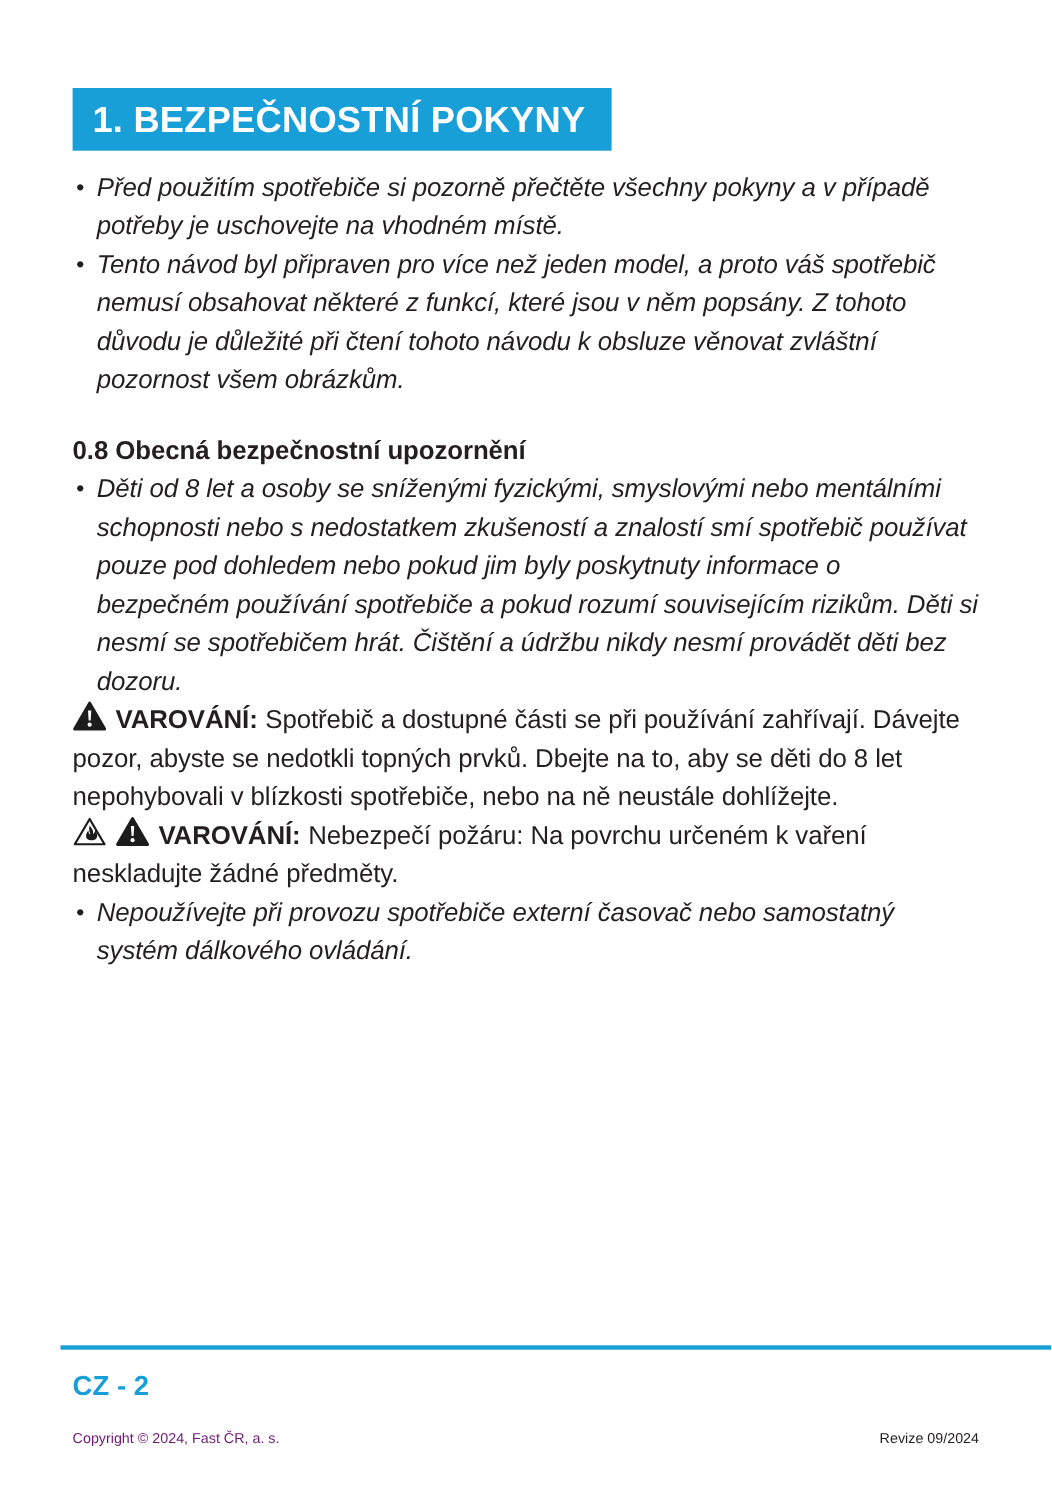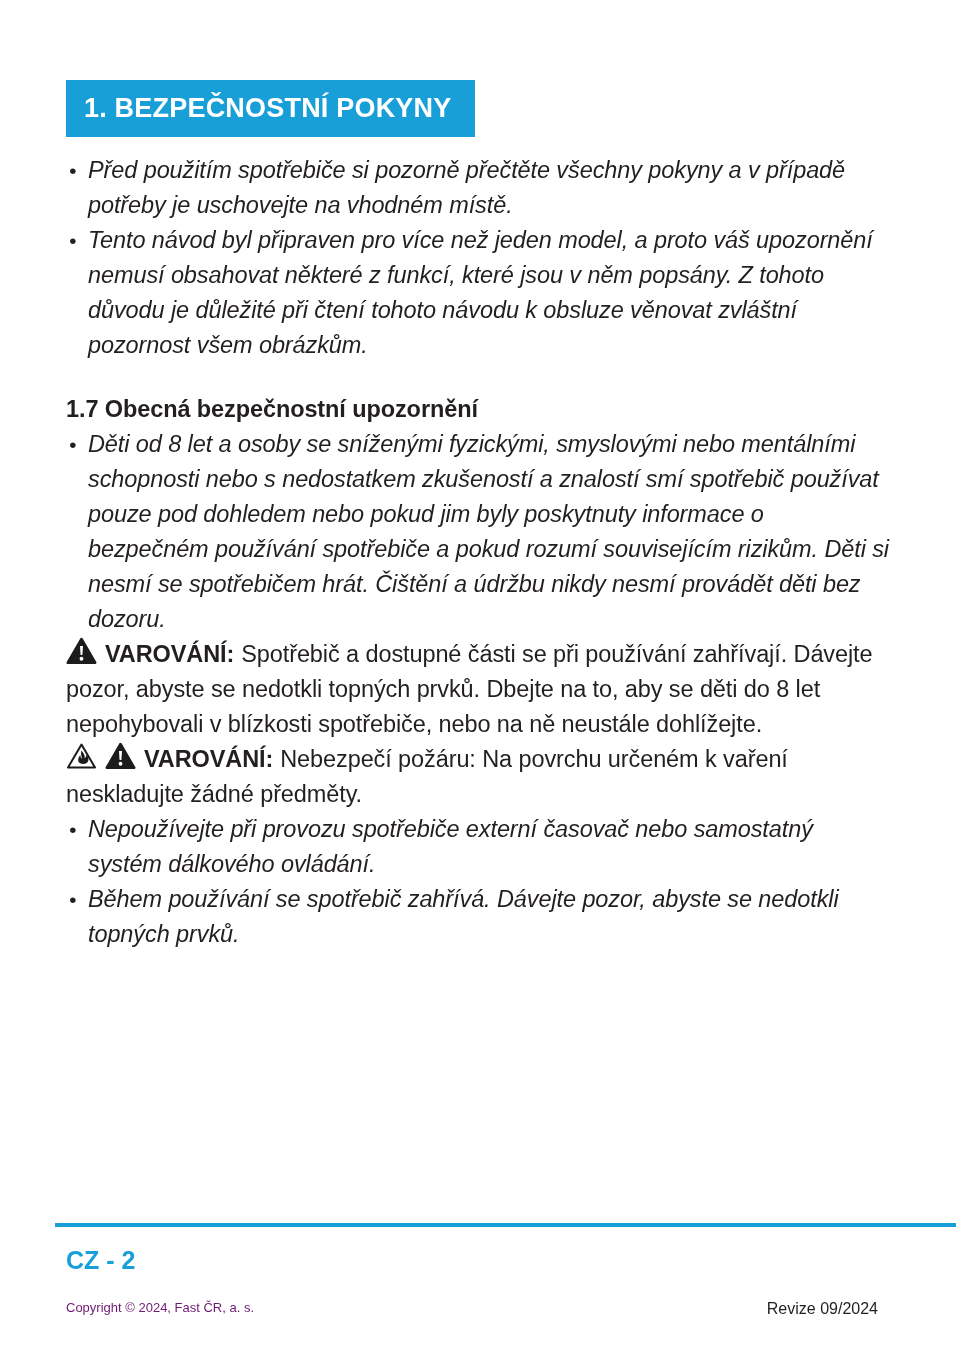--- a/index.html
+++ b/index.html
@@ -16,21 +16,21 @@
     position: absolute;
     left: 66px;
     top: 80px;
     width: 824px;
   }
   .badge {
     display: inline-block;
     background: #189fd8;
     color: #ffffff;
     font-weight: bold;
-    font-size: 27px;
+    font-size: 33px;
     line-height: 27px;
     padding: 15px 24px 15px 18px;
     letter-spacing: 0.2px;
     margin-bottom: 16px;
   }
   .body-text, .bullets li, .warning, .subtitle {
     font-size: 23.5px;
     line-height: 35px;
     letter-spacing: -0.1px;
   }
@@ -80,42 +80,42 @@
   }
   .copyright {
     position: absolute;
     left: 66px;
     top: 1300px;
     font-size: 13px;
     color: #701a75;
   }
   .revision {
     position: absolute;
-    right: 78px;
+    right: 66px;
     top: 1300px;
-    font-size: 16px;
+    font-size: 13px;
     color: #231f20;
   }
 </style>
 </head>
 <body>
 
 <div class="page">
   <div class="content">
 
     <div class="badge">
       <span>1. BEZPEČNOSTNÍ POKYNY</span>
     </div>
 
     <ul class="bullets">
       <li>Před použitím spotřebiče si pozorně přečtěte všechny pokyny a v případě potřeby je uschovejte na vhodném místě.</li>
-      <li>Tento návod byl připraven pro více než jeden model, a proto váš upozornění nemusí obsahovat některé z funkcí, které jsou v něm popsány. Z tohoto důvodu je důležité při čtení tohoto návodu k obsluze věnovat zvláštní pozornost všem obrázkům.</li>
+      <li>Tento návod byl připraven pro více než jeden model, a proto váš spotřebič nemusí obsahovat některé z funkcí, které jsou v něm popsány. Z tohoto důvodu je důležité při čtení tohoto návodu k obsluze věnovat zvláštní pozornost všem obrázkům.</li>
     </ul>
 
-    <h2 class="subtitle">1.7 Obecná bezpečnostní upozornění</h2>
+    <h2 class="subtitle">0.8 Obecná bezpečnostní upozornění</h2>
 
     <ul class="bullets">
       <li>Děti od 8 let a osoby se sníženými fyzickými, smyslovými nebo mentálními schopnosti nebo s nedostatkem zkušeností a znalostí smí spotřebič používat pouze pod dohledem nebo pokud jim byly poskytnuty informace o bezpečném používání spotřebiče a pokud rozumí souvisejícím rizikům. Děti si nesmí se spotřebičem hrát. Čištění a údržbu nikdy nesmí provádět děti bez dozoru.</li>
     </ul>
 
     <p class="warning">
       <svg class="icon" width="31" height="28" viewBox="0 0 62 56" aria-hidden="true">
         <path d="M31 4 L58.5 51.5 H3.5 Z" fill="#1c1c1c" stroke="#1c1c1c" stroke-width="5" stroke-linejoin="round"></path>
         <path d="M28 18 h6 l-1.2 18 h-3.6 Z" fill="#ffffff"></path>
         <circle cx="31" cy="43.5" r="3.8" fill="#ffffff"></circle>
@@ -129,21 +129,20 @@
       </svg><svg class="icon" width="31" height="28" viewBox="0 0 62 56" aria-hidden="true">
         <path d="M31 4 L58.5 51.5 H3.5 Z" fill="#1c1c1c" stroke="#1c1c1c" stroke-width="5" stroke-linejoin="round"></path>
         <path d="M28 18 h6 l-1.2 18 h-3.6 Z" fill="#ffffff"></path>
         <circle cx="31" cy="43.5" r="3.8" fill="#ffffff"></circle>
       </svg><strong>VAROVÁNÍ:</strong><span>Nebezpečí požáru: Na povrchu určeném k vaření neskladujte žádné předměty.</span>
     </p>
 
 
     <ul class="bullets">
       <li>Nepoužívejte při provozu spotřebiče externí časovač nebo samostatný systém dálkového ovládání.</li>
-      <li>Během používání se spotřebič zahřívá. Dávejte pozor, abyste se nedotkli topných prvků.</li>
     </ul>
 
   </div>
 
   <div class="footer-divider"></div>
   <div class="page-number">CZ - 2</div>
   <div class="copyright">Copyright © 2024, Fast ČR, a. s.</div>
   <div class="revision">Revize 09/2024</div>
 </div>
 

